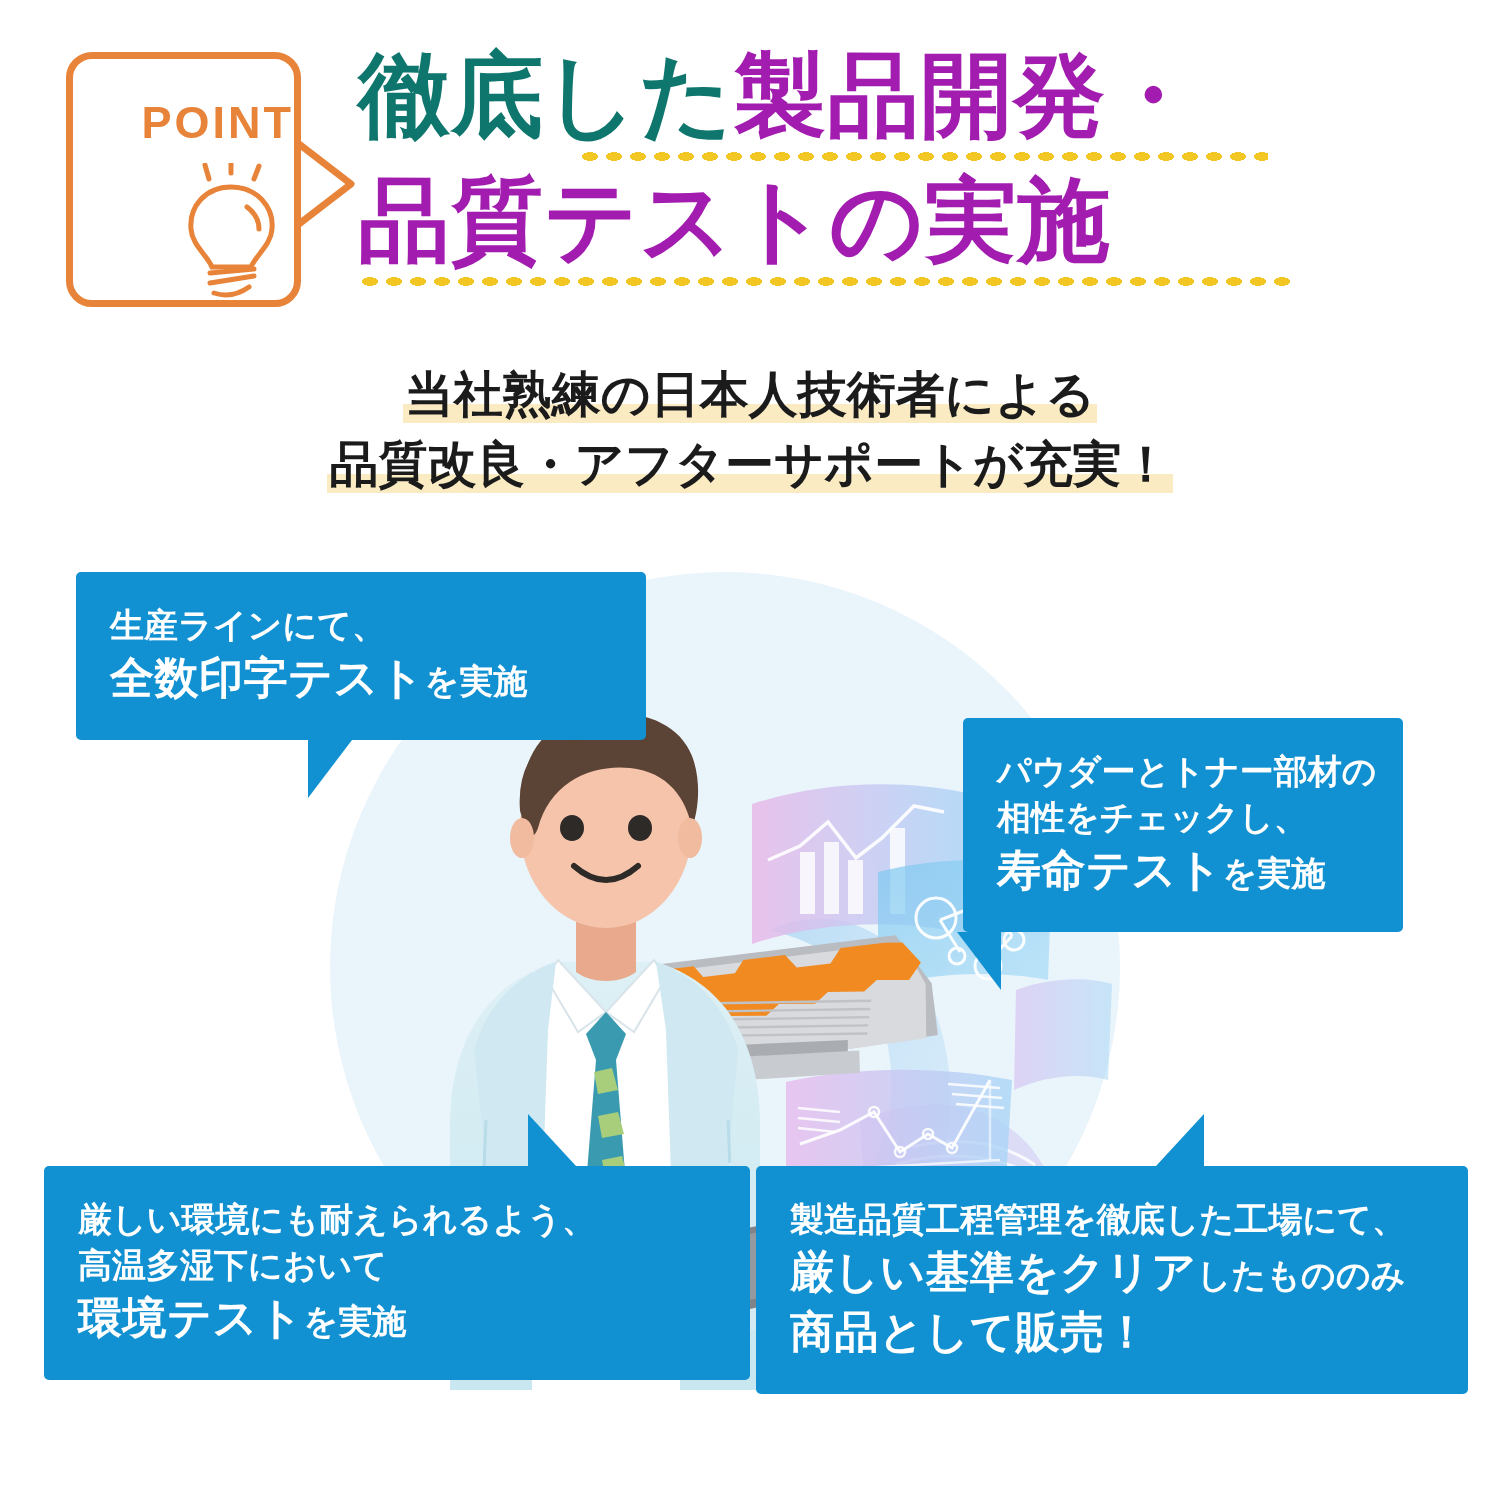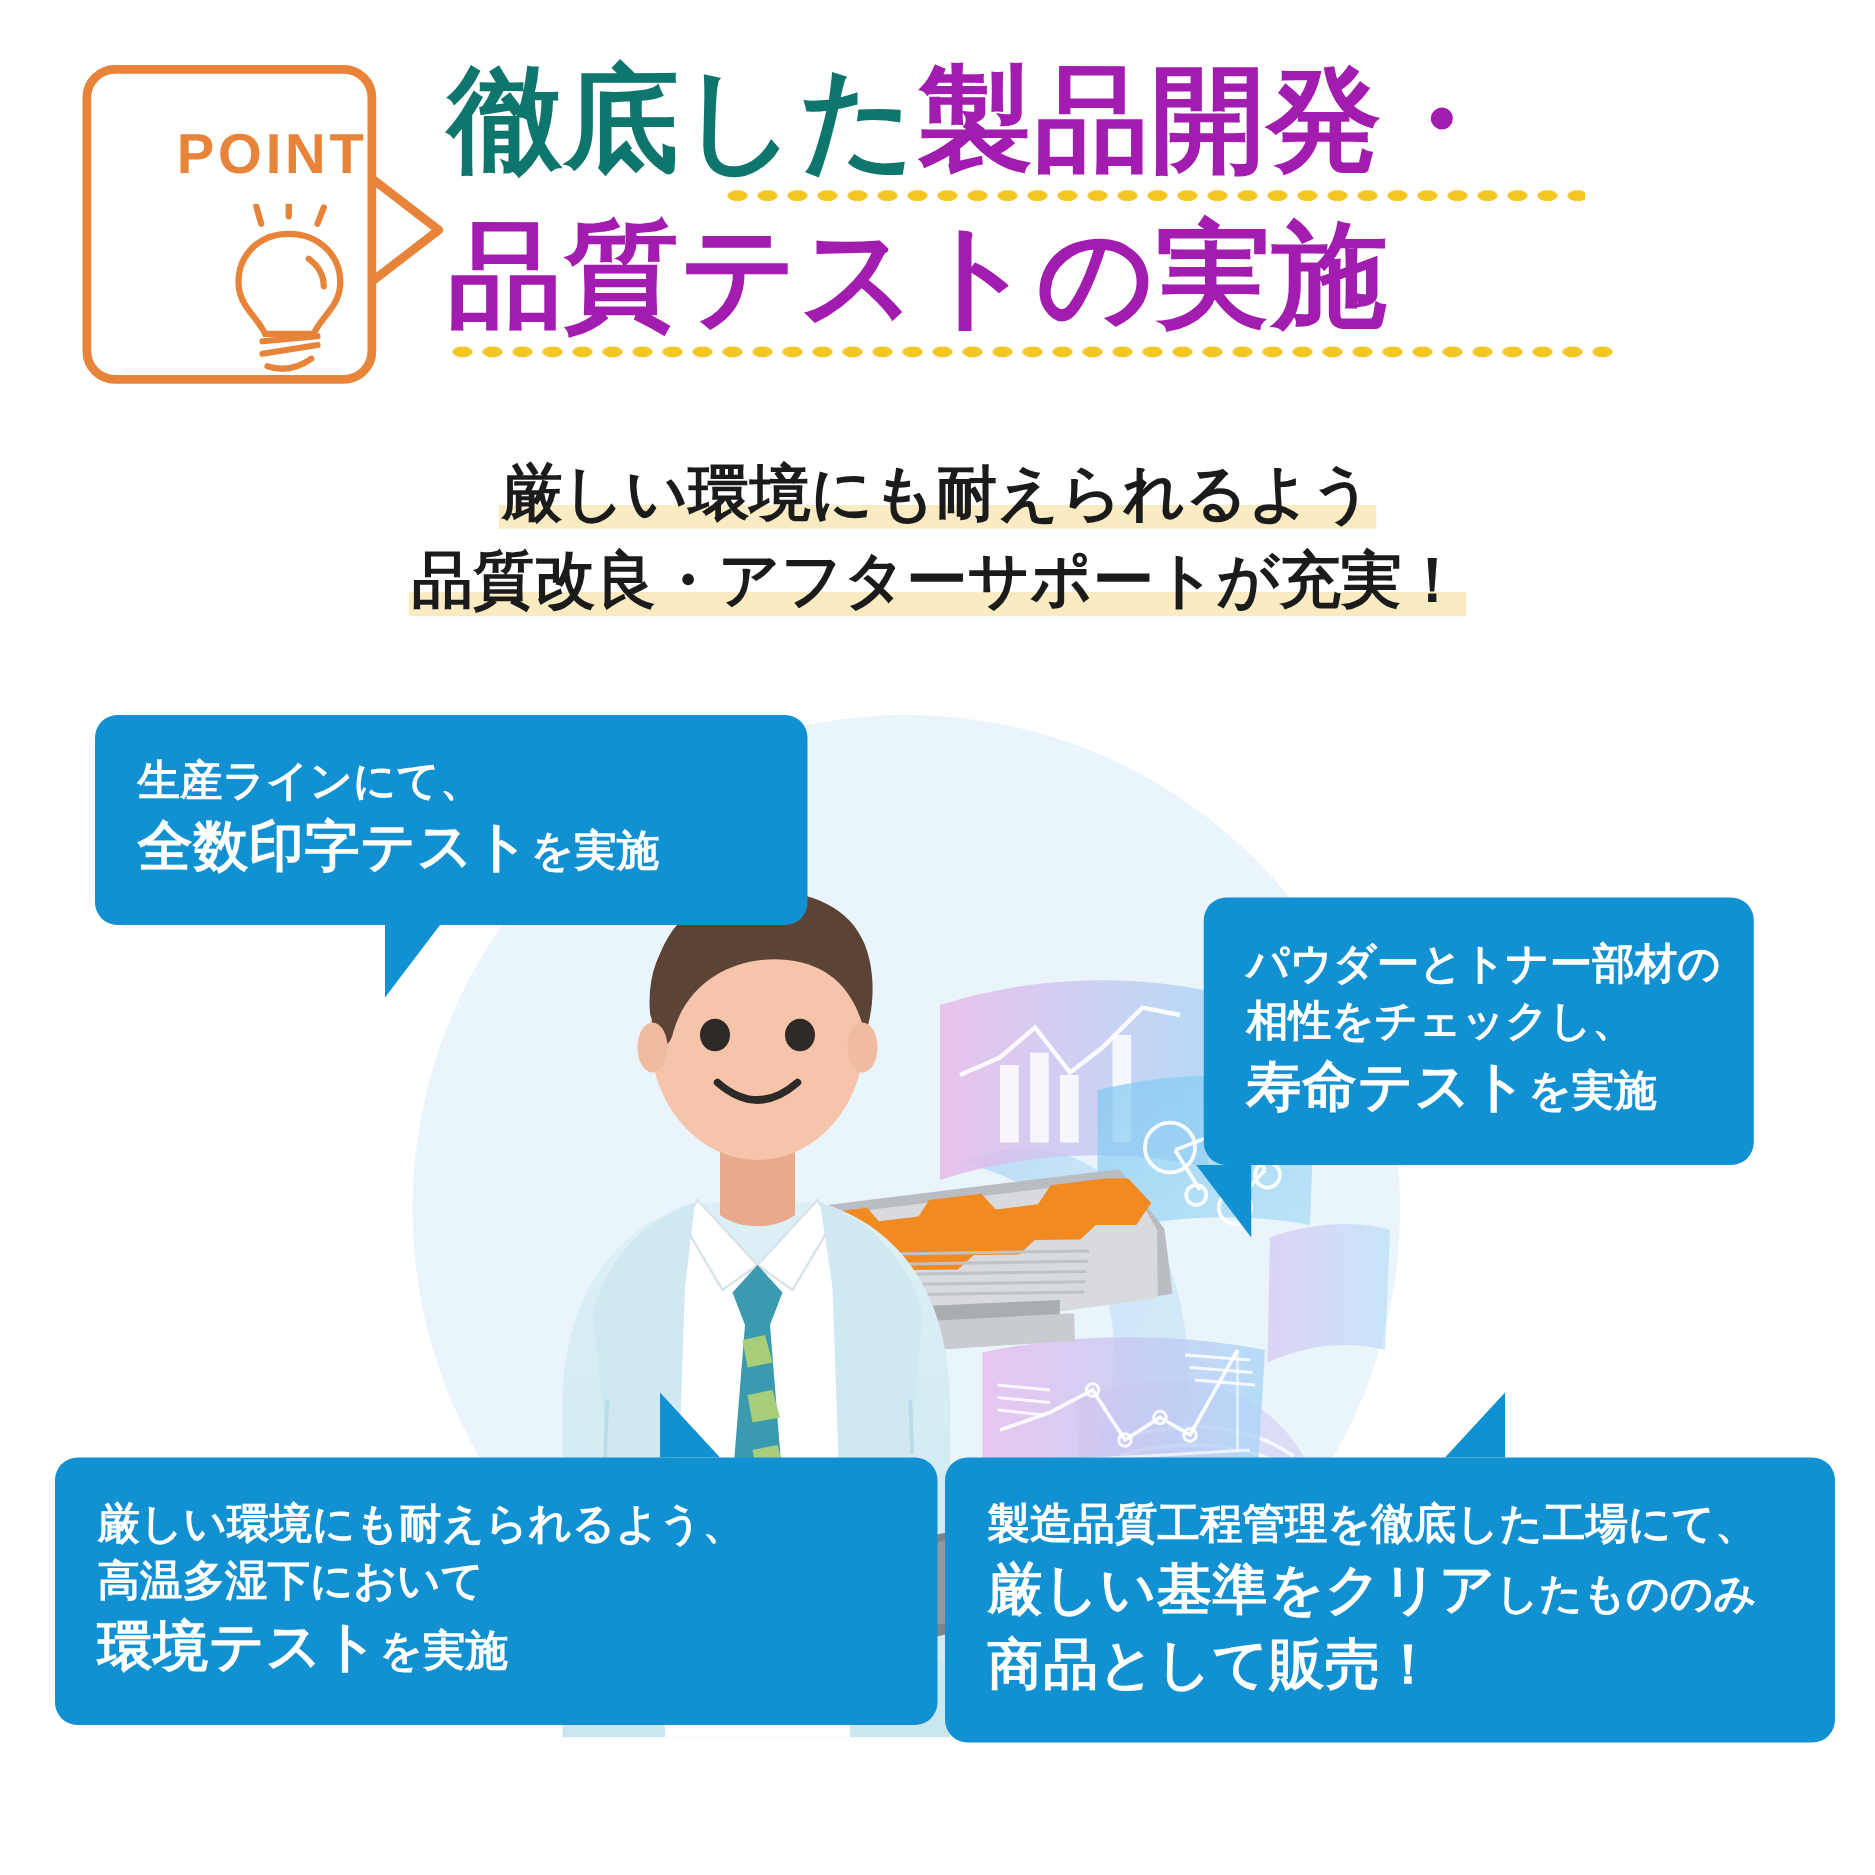--- a/index.html
+++ b/index.html
@@ -73,21 +73,21 @@
     background:#EAF4FB;
   }
 
   
   .illus{ position:absolute; left:300px; top:560px; width:830px; height:830px; }
 
   
   .bubble{
     position:absolute;
     background:#1291D2;
-    border-radius:18px;
+    border-radius:5px;
     color:#ffffff;
     padding:30px 34px 32px 34px;
     font-family:"DejaVu Sans","Liberation Sans",sans-serif;
   }
   .bubble .ln{ white-space:nowrap; line-height:1.36; }
   .t-reg{ font-size:34px; font-weight:bold; }
   .t-big{ font-size:44px; font-weight:bold; letter-spacing:0.5px; }
   .t-mid{ font-size:34px; font-weight:bold; }
 
   .tail{ position:absolute; width:0; height:0; }
@@ -154,21 +154,21 @@
 <div class="headline">
   <div class="hl-line">
     <span class="hl-black">徹底した</span><span class="hl-orange">製品開発・</span>
   </div>
   <div class="dotline d1"></div>
   <div class="hl-line hl-orange">品質テストの実施</div>
   <div class="dotline d2"></div>
 </div>
 
 <div class="subtitle">
-  <div class="sub-line"><span class="mark">厳しい環境にも耐えられるよう</span></div>
+  <div class="sub-line"><span class="mark">当社熟練の日本人技術者による</span></div>
   <div class="sub-line"><span class="mark">品質改良・アフターサポートが充実！</span></div>
 </div>
 
 <svg class="illus" viewBox="0 0 830 830">
   <defs>
     <linearGradient id="gPanelA" x1="0" y1="0" x2="1" y2="0">
       <stop offset="0%" stop-color="#E8B9E8" stop-opacity="0.85"></stop>
       <stop offset="55%" stop-color="#C6C8F2" stop-opacity="0.8"></stop>
       <stop offset="100%" stop-color="#A8D4F5" stop-opacity="0.8"></stop>
     </linearGradient>

